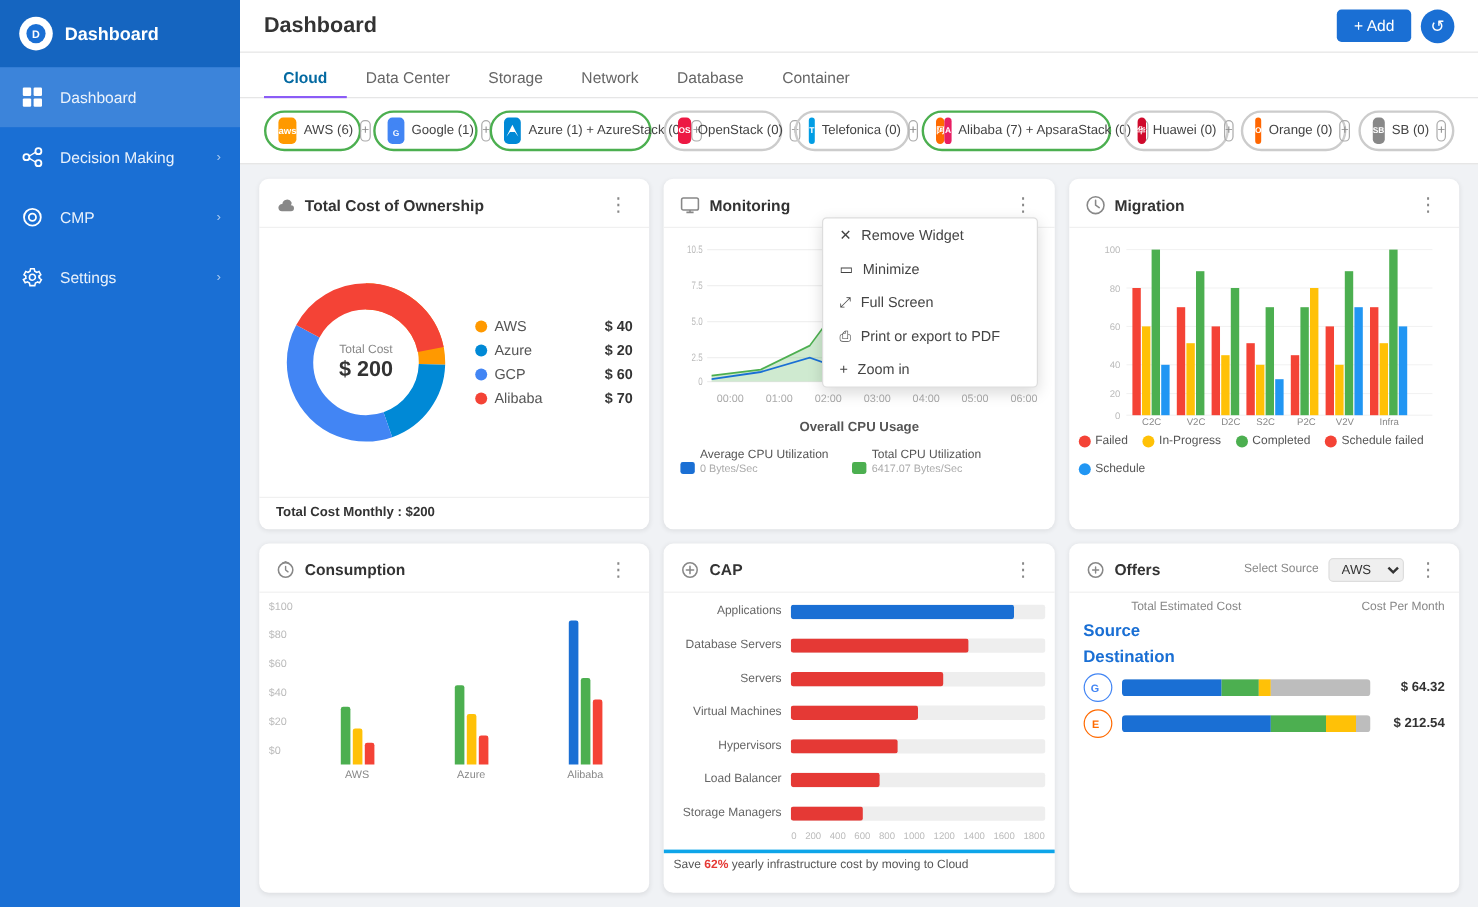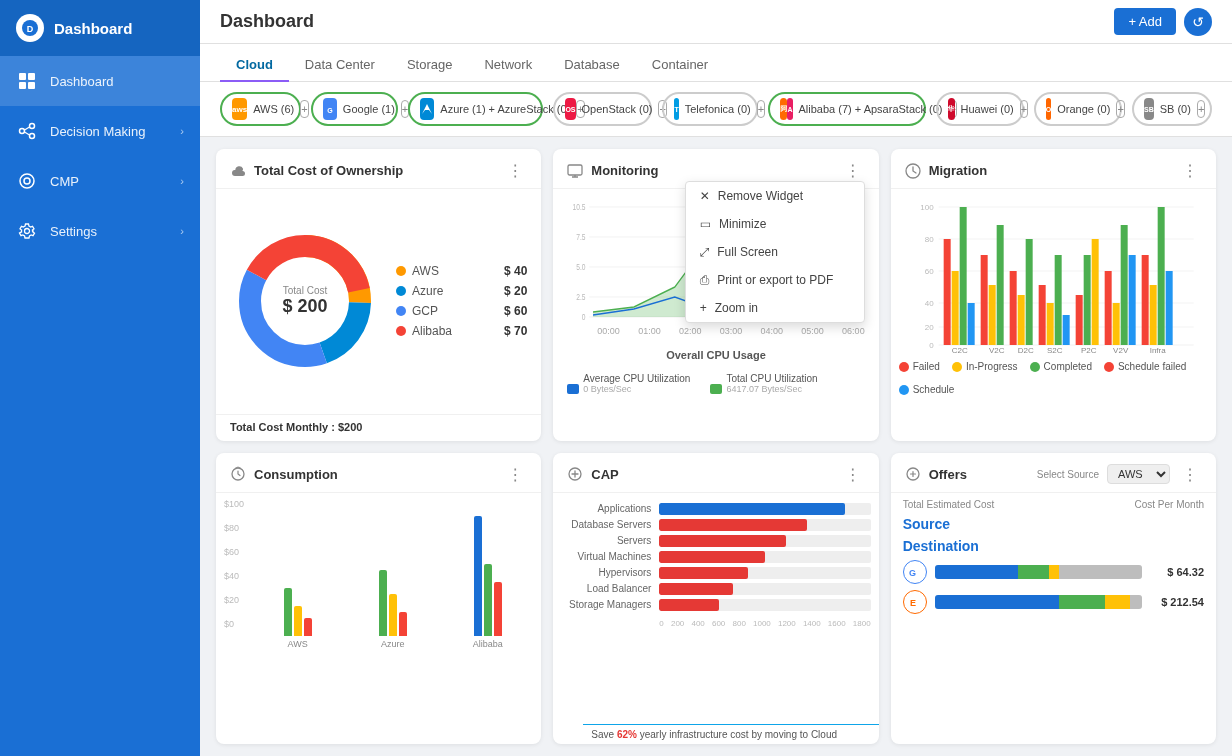--- a/index.html
+++ b/index.html
@@ -275,21 +275,21 @@
       display: flex;
       align-items: center;
       gap: 4px;
       font-size: 10px;
       color: #555;
     }
     .migration-legend-dot { width: 10px; height: 10px; border-radius: 50%; }
     .cap-chart {
       display: flex;
       flex-direction: column;
-      gap: 4px;
+      gap: 16px;
       padding: 4px 0;
     }
     .cap-row {
       display: flex;
       align-items: center;
       gap: 8px;
     }
     .cap-label {
       font-size: 10px;
       color: #666;
@@ -305,23 +305,22 @@
       overflow: hidden;
     }
     .cap-bar {
       height: 100%;
       background: #1a6fd4;
       border-radius: 2px;
     }
     .cap-footer {
       font-size: 10px;
       color: #555;
-      padding: 4px 8px 4px;
-      border-top: 1px solid #0ea5e9;
-      margin-left: 30px;
+      padding: 4px 8px 18px;
+      border-top: 3px solid #0ea5e9;
     }
     .cap-footer strong { color: #e53935; }
 
     
     .offers-header-extra {
       display: flex;
       align-items: center;
       gap: 8px;
     }
     .offers-source-label { font-size: 10px; color: #888; }
@@ -336,20 +335,21 @@
       padding: 6px 12px;
       flex: 1;
       overflow: hidden;
     }
     .offers-columns {
       display: flex;
       justify-content: space-between;
       font-size: 10px;
       color: #888;
       margin-bottom: 6px;
+      margin-left: 40px;
     }
     .offers-section-title {
       font-size: 14px;
       font-weight: 700;
       color: #1a6fd4;
       margin-bottom: 6px;
     }
     .offers-row {
       display: flex;
       align-items: center;

